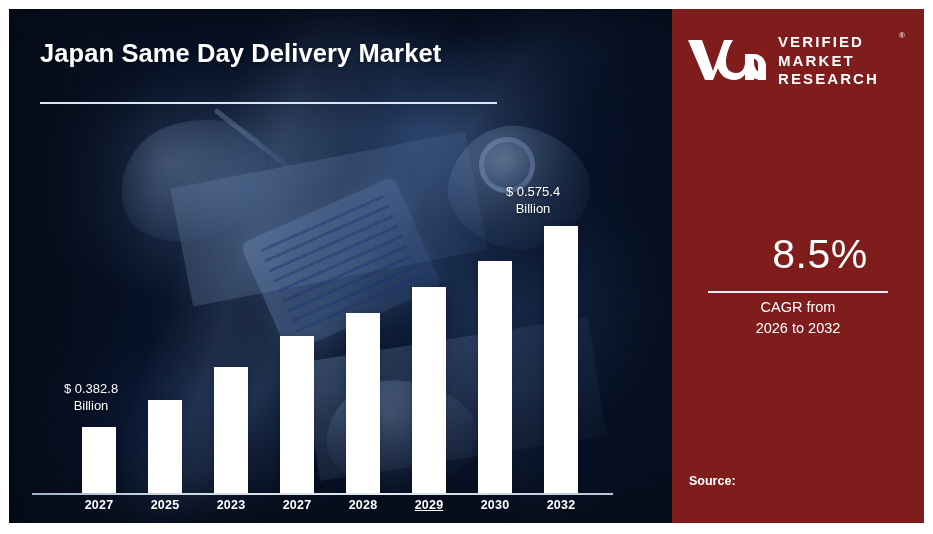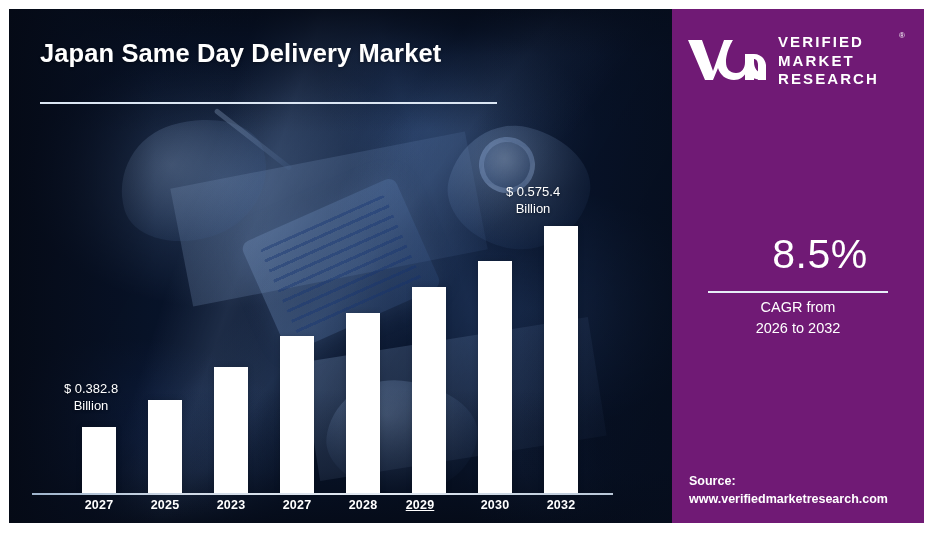--- a/index.html
+++ b/index.html
@@ -201,21 +201,21 @@
   #value-label-first { left: 7px;  top: 371px; }
   #value-label-last  { left: 449px; top: 174px; }
 
   
   #side-panel {
     position: absolute;
     left: 663px;
     top: 0;
     width: 252px;
     height: 514px;
-    background: #701a75;
+    background: #7f1d1d;
   }
   #logo-block {
     position: absolute;
     left: 14px;
     top: 22px;
     width: 228px;
     height: 62px;
   }
   #logo-mark {
     position: absolute;
@@ -319,21 +319,21 @@
           <div class="bar" style="left: 469px; width: 34px; height: 232px;"></div>
           <div class="bar" style="left: 535px; width: 34px; height: 267px;"></div>
         </div>
       <div id="axis-line"></div>
       <div id="ticks-container">
           <div class="tick-label" style="left: 57px;">2027</div>
           <div class="tick-label" style="left: 123px;">2025</div>
           <div class="tick-label" style="left: 189px;">2023</div>
           <div class="tick-label" style="left: 255px;">2027</div>
           <div class="tick-label" style="left: 321px;">2028</div>
-          <div class="tick-label" style="left: 378px; text-decoration: underline;">2029</div>
+          <div class="tick-label" style="left: 387px; text-decoration: underline;">2029</div>
           <div class="tick-label" style="left: 453px;">2030</div>
           <div class="tick-label" style="left: 519px;">2032</div>
         </div>
 
       <div class="value-label" id="value-label-first">
         <div>$ 0.382.8</div>
         <div>Billion</div>
       </div>
 
       <div class="value-label" id="value-label-last">
@@ -366,16 +366,15 @@
 
     <div id="cagr-value">8.5%</div>
     <div id="cagr-rule"></div>
     <div id="cagr-caption">
       <div>CAGR from</div>
       <div>2026 to 2032</div>
     </div>
 
     <div id="source-block">
       <div>Source:</div>
-      <div>www.verifiedmarketresearch.com</div>
     </div>
   </div>
 </div>
 
 </body></html>

